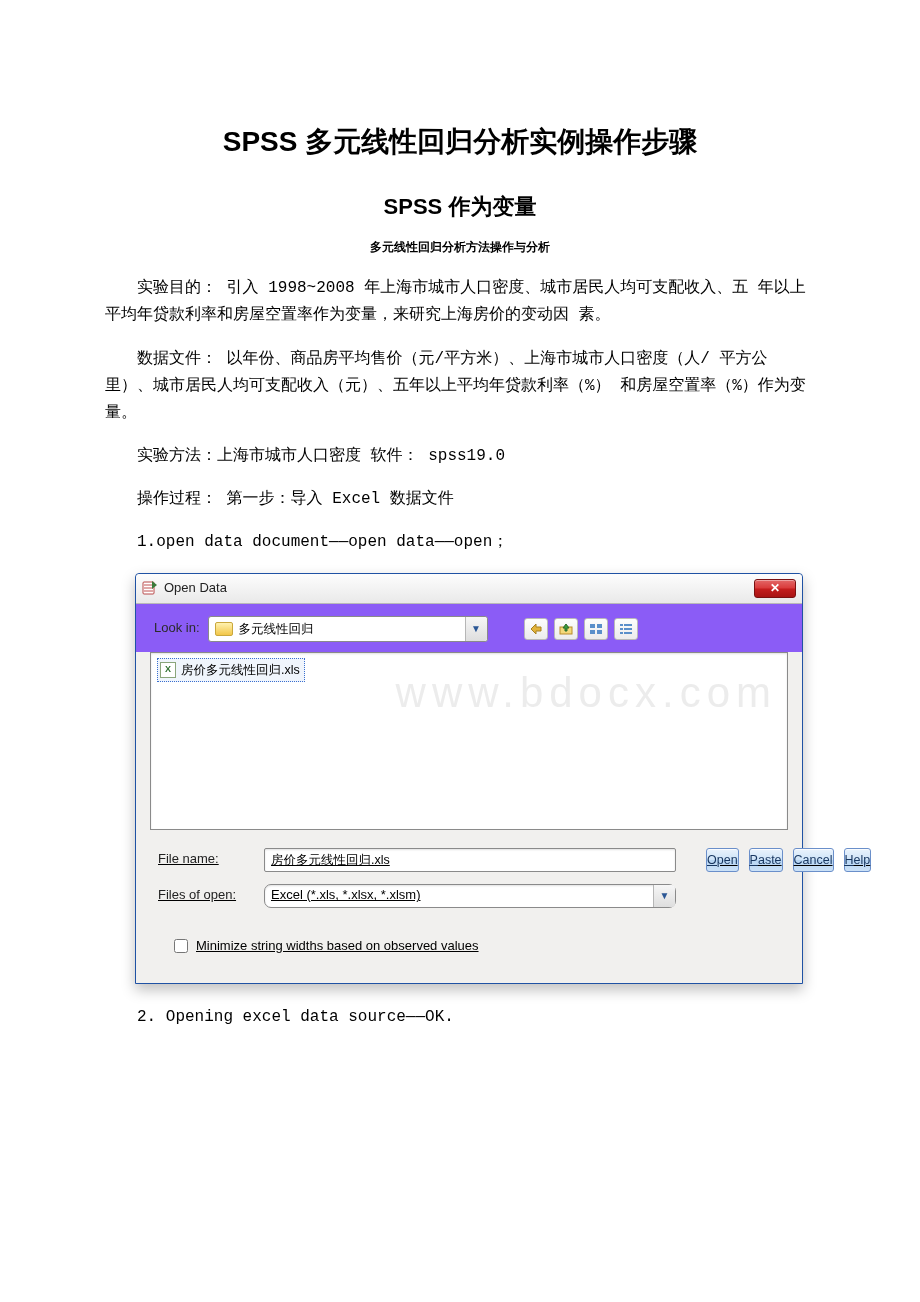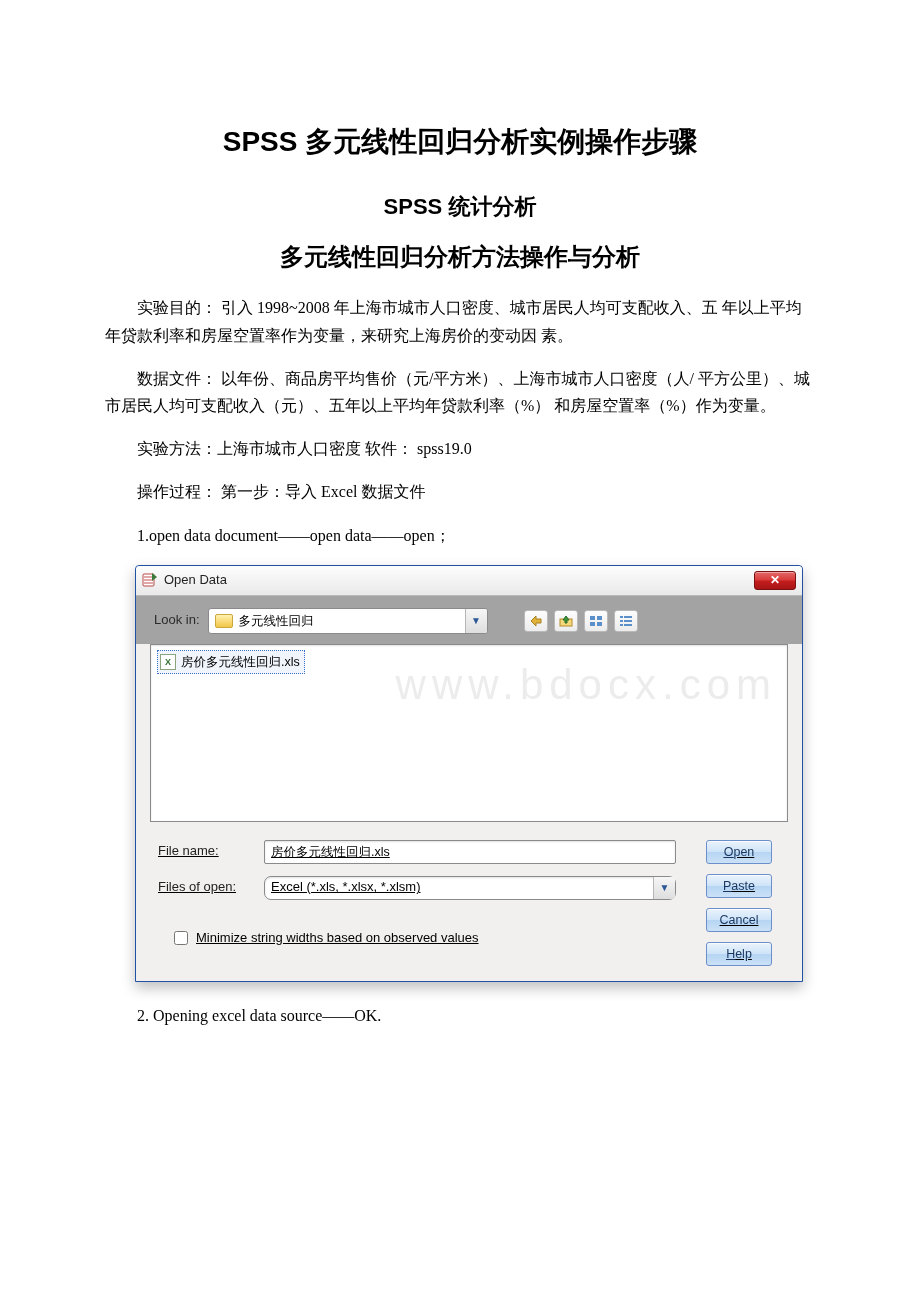--- a/index.html
+++ b/index.html
@@ -20,30 +20,31 @@
     }
     .doc-sub1 {
       font-family: "SimHei", "黑体", sans-serif;
       font-size: 22px;
       font-weight: bold;
       text-align: center;
       margin-bottom: 14px;
     }
     .doc-sub2 {
       font-family: "SimHei", "黑体", sans-serif;
-      font-size: 24px;
+      font-size: 12px;
       font-weight: bold;
       text-align: center;
       margin-bottom: 18px;
     }
     .body-p {
       font-size: 16px;
       text-indent: 2em;
       margin-bottom: 16px;
       line-height: 1.7;
+      font-family: Liberation Mono, monospace;
     }
     
     .dialog {
       margin: 16px 0 20px 30px;
       width: 668px;
       border: 1px solid #1f52a4;
       border-radius: 4px 4px 0 0;
       box-shadow: 0 6px 14px rgba(0,0,0,0.25);
       font-family: "Segoe UI", Tahoma, Arial, sans-serif;
       font-size: 13px;
@@ -68,21 +69,21 @@
       width: 42px; height: 19px;
       background: linear-gradient(#e36868 0%, #d93a3a 48%, #c41e1e 52%, #a81414 100%);
       border: 1px solid #7a1111; border-radius: 3px;
       display: flex; align-items: center; justify-content: center;
       box-shadow: inset 0 1px 0 rgba(255,255,255,0.4);
     }
     .close-x { color: #fff; font-weight: bold; font-size: 12px; line-height: 1; }
     .toolbar {
       display: flex; align-items: center; gap: 8px;
       padding: 12px 14px 10px 18px;
-      background: #a3a3a3;
+      background: #8b5cf6;
     }
     .tb-label { color: #2b2b2b; }
     .combo {
       position: relative; flex: 0 0 280px; height: 26px;
       border: 1px solid #8a8a8a; border-radius: 3px;
       background: #fff; display: flex; align-items: center;
       padding: 0 24px 0 6px;
     }
     .combo-folder {
       width: 18px; height: 14px; margin-right: 6px;
@@ -153,27 +154,27 @@
       box-shadow: inset 0 1px 0 rgba(255,255,255,0.7);
     }
     .bottom-zone {
       display: grid; grid-template-columns: 1fr 80px; grid-template-rows: auto auto auto auto;
       column-gap: 0;
       padding: 2px 16px 15px 0;
       text-decoration: underline;
     }
     .u { text-decoration: underline; }
     .field-stack { grid-column: 1; }
-    .btn-stack { grid-column: 2; display: flex; flex-direction: column; gap: 10px; padding-top: 2px; }
+    .btn-stack { grid-column: 2; display: flex; flex-direction: row; gap: 10px; padding-top: 2px; }
   </style>
 </head>
 <body>
 
 <h1 class="doc-title">SPSS 多元线性回归分析实例操作步骤</h1>
-<h2 class="doc-sub1">SPSS 统计分析</h2>
+<h2 class="doc-sub1">SPSS 作为变量</h2>
 <h3 class="doc-sub2">多元线性回归分析方法操作与分析</h3>
 
 <p class="body-p">实验目的： 引入 1998~2008 年上海市城市人口密度、城市居民人均可支配收入、五 年以上平均年贷款利率和房屋空置率作为变量，来研究上海房价的变动因 素。</p>
 <p class="body-p">数据文件： 以年份、商品房平均售价（元/平方米）、上海市城市人口密度（人/ 平方公里）、城市居民人均可支配收入（元）、五年以上平均年贷款利率（%） 和房屋空置率（%）作为变量。</p>
 <p class="body-p">实验方法：上海市城市人口密度 软件： spss19.0</p>
 <p class="body-p">操作过程： 第一步：导入 Excel 数据文件</p>
 <p class="body-p">1.open data document——open data——open；</p>
 
 <div class="dialog">
   <div class="titlebar">

